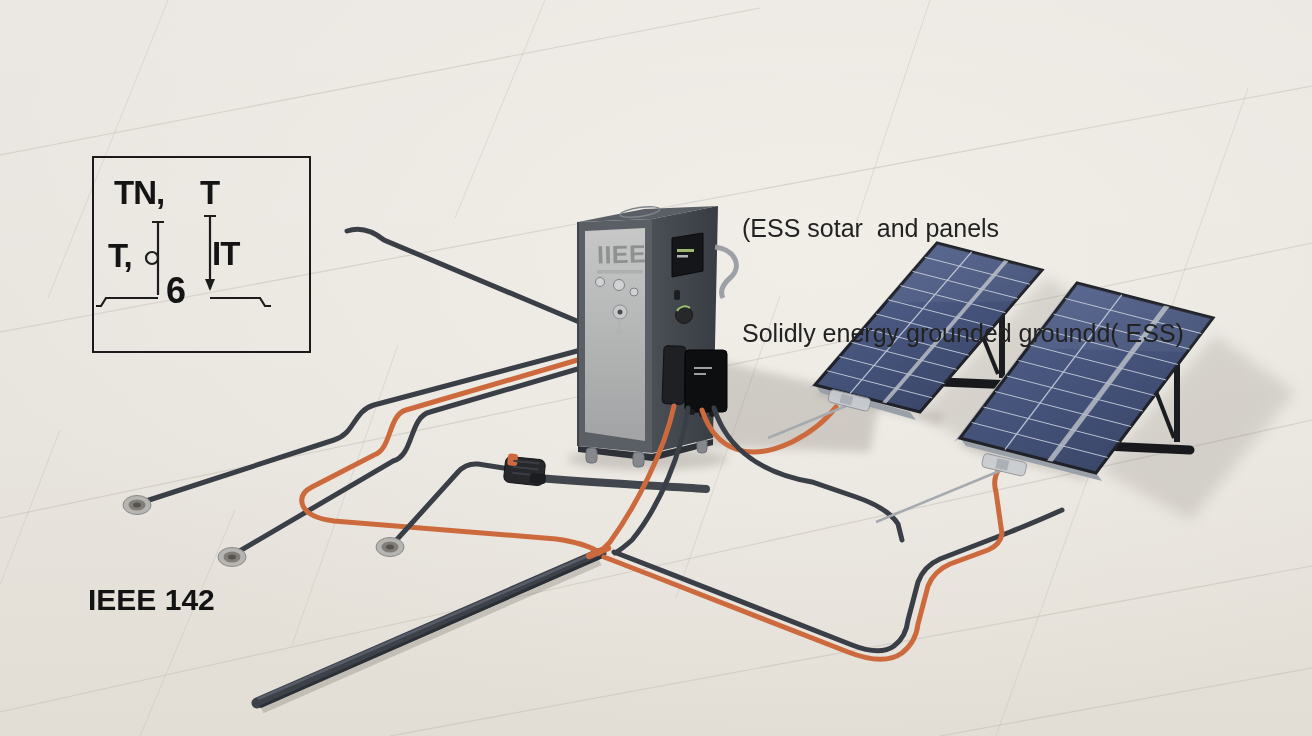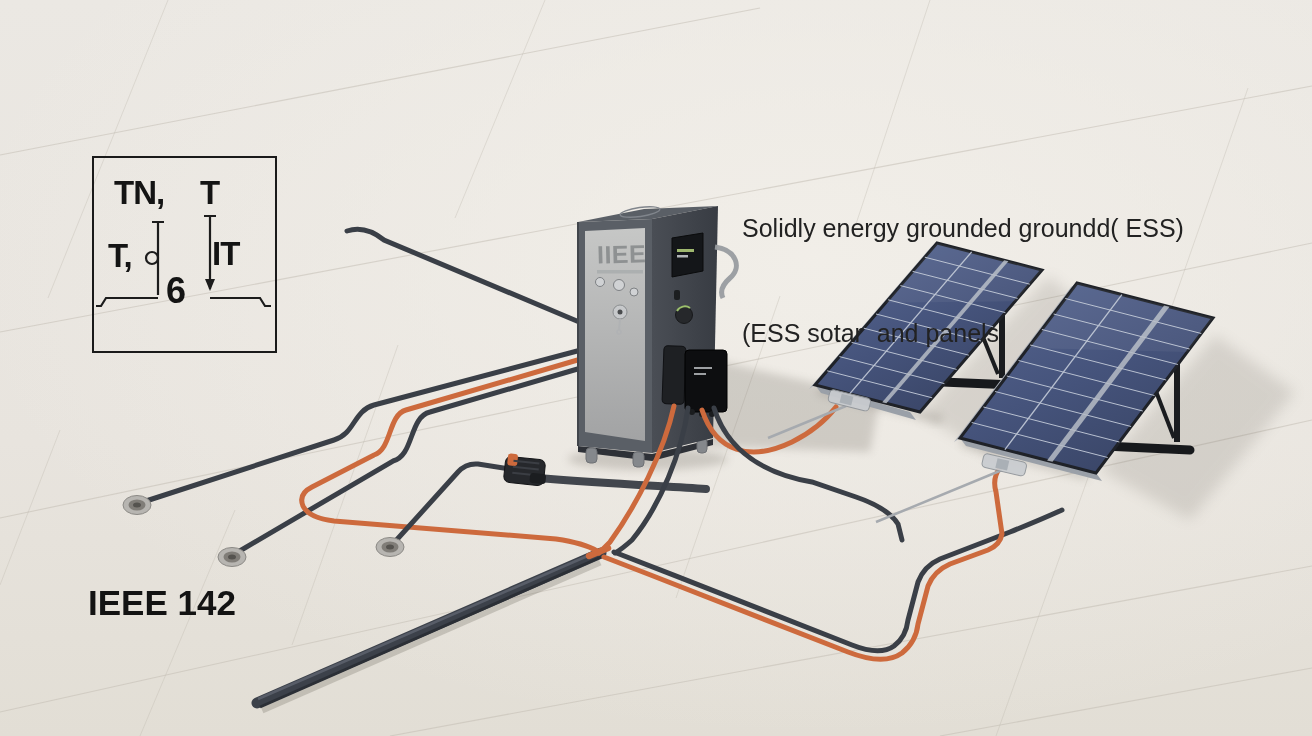--- a/index.html
+++ b/index.html
@@ -3,22 +3,22 @@
 <meta charset="utf-8">
 <style>
   html,body{margin:0;padding:0;background:#777;}
   .stage{position:relative;width:1312px;height:736px;overflow:hidden;
          font-family:"Liberation Sans", sans-serif;background:#e8e5df;}
   .stage svg.scene{position:absolute;left:0;top:0;}
   .overlay{position:absolute;color:#1b1b1b;}
   .title{left:88px;top:100px;font-size:36px;font-weight:700;letter-spacing:.5px;color:#161616;white-space:pre;}
   .title .suffix{margin-left:38px;}
   .caption{left:742px;top:141px;font-size:25px;line-height:35px;color:#222;white-space:pre;}
-  .footer-label{left:88px;top:583px;font-size:35px;font-weight:700;color:#131313;}
-  .std-box{left:92px;top:156px;width:185px;height:197px;border:2.5px solid #1a1a1a;box-sizing:border-box;}
+  .footer-label{left:88px;top:583px;font-size:30px;font-weight:700;color:#131313;}
+  .std-box{left:92px;top:156px;width:219px;height:197px;border:2.5px solid #1a1a1a;box-sizing:border-box;}
   .std-box span{position:absolute;font-weight:700;font-size:33px;letter-spacing:-1px;color:#141414;}
   .std-box .n-tn{left:20px;top:16px;}
   .std-box .n-t{left:106px;top:16px;}
   .std-box .n-t2{left:14px;top:79px;}
   .std-box .n-it{left:118px;top:77px;}
   .std-box .n-6{left:72px;top:112px;font-size:36px;letter-spacing:0;}
   .std-box svg{position:absolute;left:0;top:0;}
 </style>
 </head>
 <body>
@@ -251,19 +251,19 @@
       <circle cx="58" cy="100" r="6"></circle>
       <path d="M110,58 h12 M116,58 V131"></path>
       <path d="M64,140 H12 L7,148 H2"></path>
       <path d="M116,140 H166 L171,148 H177"></path>
     </g>
     <polygon points="111,121 116,133 121,121" fill="#1c1c1c"></polygon>
   </svg>
 </div>
 
 <div class="overlay caption">
+  <div>(ESS sotar  and panels</div>
   <div>Solidly energy grounded groundd( ESS)</div>
-  <div>(ESS sotar  and panels</div>
 </div>
 
 <div class="overlay footer-label">IEEE 142</div>
 
 </div>
 
 </body></html>

